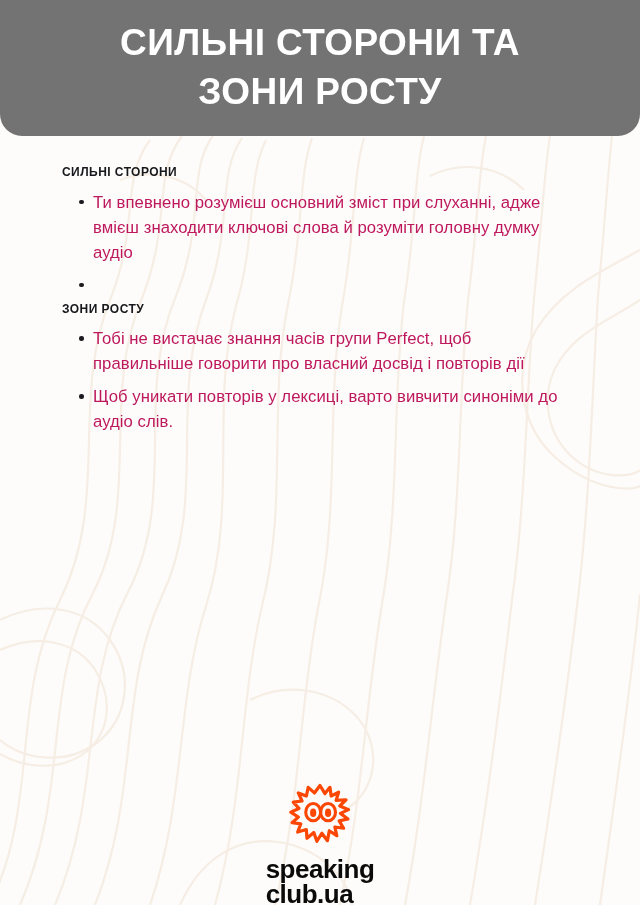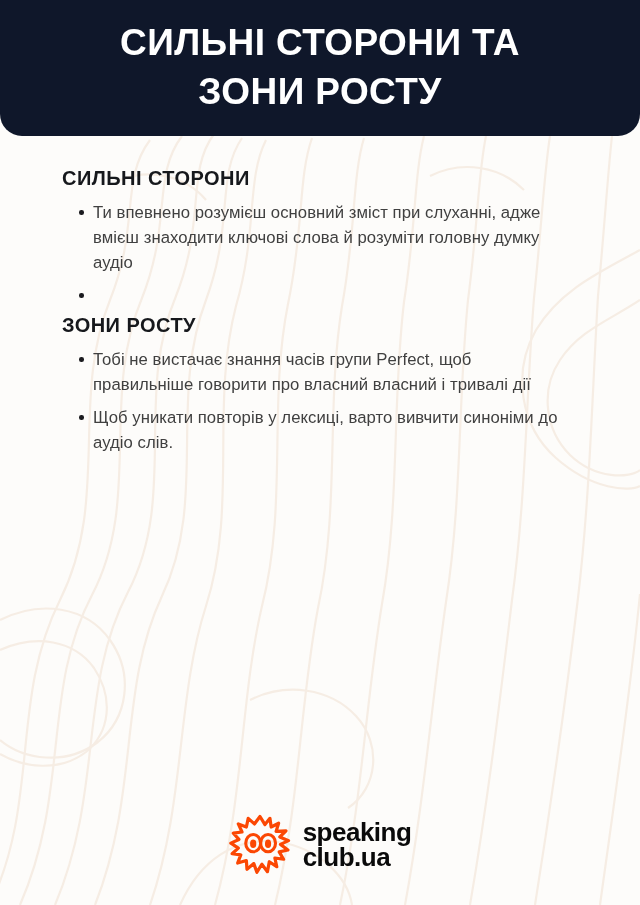--- a/index.html
+++ b/index.html
@@ -33,21 +33,21 @@
     z-index: 0;
   }
 
   
   #header-banner {
     position: absolute;
     top: 0;
     left: 0;
     width: 640px;
     height: 136px;
-    background: #0f172a;
+    background: #737373;
     border-bottom-left-radius: 22px;
     border-bottom-right-radius: 22px;
     z-index: 2;
     display: flex;
     align-items: center;
     justify-content: center;
   }
   #header-title {
     color: #FFFFFF;
     font-size: 37px;
@@ -72,41 +72,41 @@
     box-sizing: border-box;
   }
 
   .section {
     margin: 0;
   }
   .section-1 { padding-top: 29px; }
   .section-2 { padding-top: 29px; }
 
   .section-heading {
-    font-size: 20px;
+    font-size: 12px;
     font-weight: 700;
     color: #16181C;
     letter-spacing: 0.45px;
     text-transform: uppercase;
     margin: 0 0 9px 0;
     line-height: 1.3;
   }
 
   .bullet-list {
     list-style: none;
     margin: 0;
     padding: 0;
   }
   .bullet-item {
     position: relative;
     padding-left: 31px;
     margin: 0 0 8px 0;
     font-size: 16.7px;
     line-height: 1.5;
-    color: #404040;
+    color: #be185d;
     letter-spacing: 0.05px;
     max-width: 480px;
   }
   .bullet-item:last-child { margin-bottom: 0; }
   .bullet-dot {
     position: absolute;
     left: 17px;
     top: 10px;
     width: 4.5px;
     height: 4.5px;
@@ -119,20 +119,21 @@
     position: absolute;
     left: 0;
     top: 810px;
     width: 640px;
     height: 70px;
     z-index: 1;
     display: flex;
     align-items: center;
     justify-content: center;
     gap: 12px;
+    flex-direction: column;
   }
   #logo-mark {
     width: 62px;
     height: 62px;
     flex: 0 0 auto;
   }
   #logo-wordmark {
     font-size: 26px;
     font-weight: 700;
     line-height: 0.97;
@@ -190,21 +191,21 @@
           <span class="bullet-dot"></span>
         </li>
       </ul>
     </div>
 
     <div class="section section-2">
       <h2 class="section-heading">ЗОНИ РОСТУ</h2>
       <ul class="bullet-list">
         <li class="bullet-item">
           <span class="bullet-dot"></span>
-          <span>Тобі не вистачає знання часів групи Perfect, щоб правильніше говорити про власний власний і тривалі дії</span>
+          <span>Тобі не вистачає знання часів групи Perfect, щоб правильніше говорити про власний досвід і повторів дії</span>
         </li>
         <li class="bullet-item">
           <span class="bullet-dot"></span>
           <span>Щоб уникати повторів у лексиці, варто вивчити синоніми до аудіо слів.</span>
         </li>
       </ul>
     </div>
 
   </div>
 

